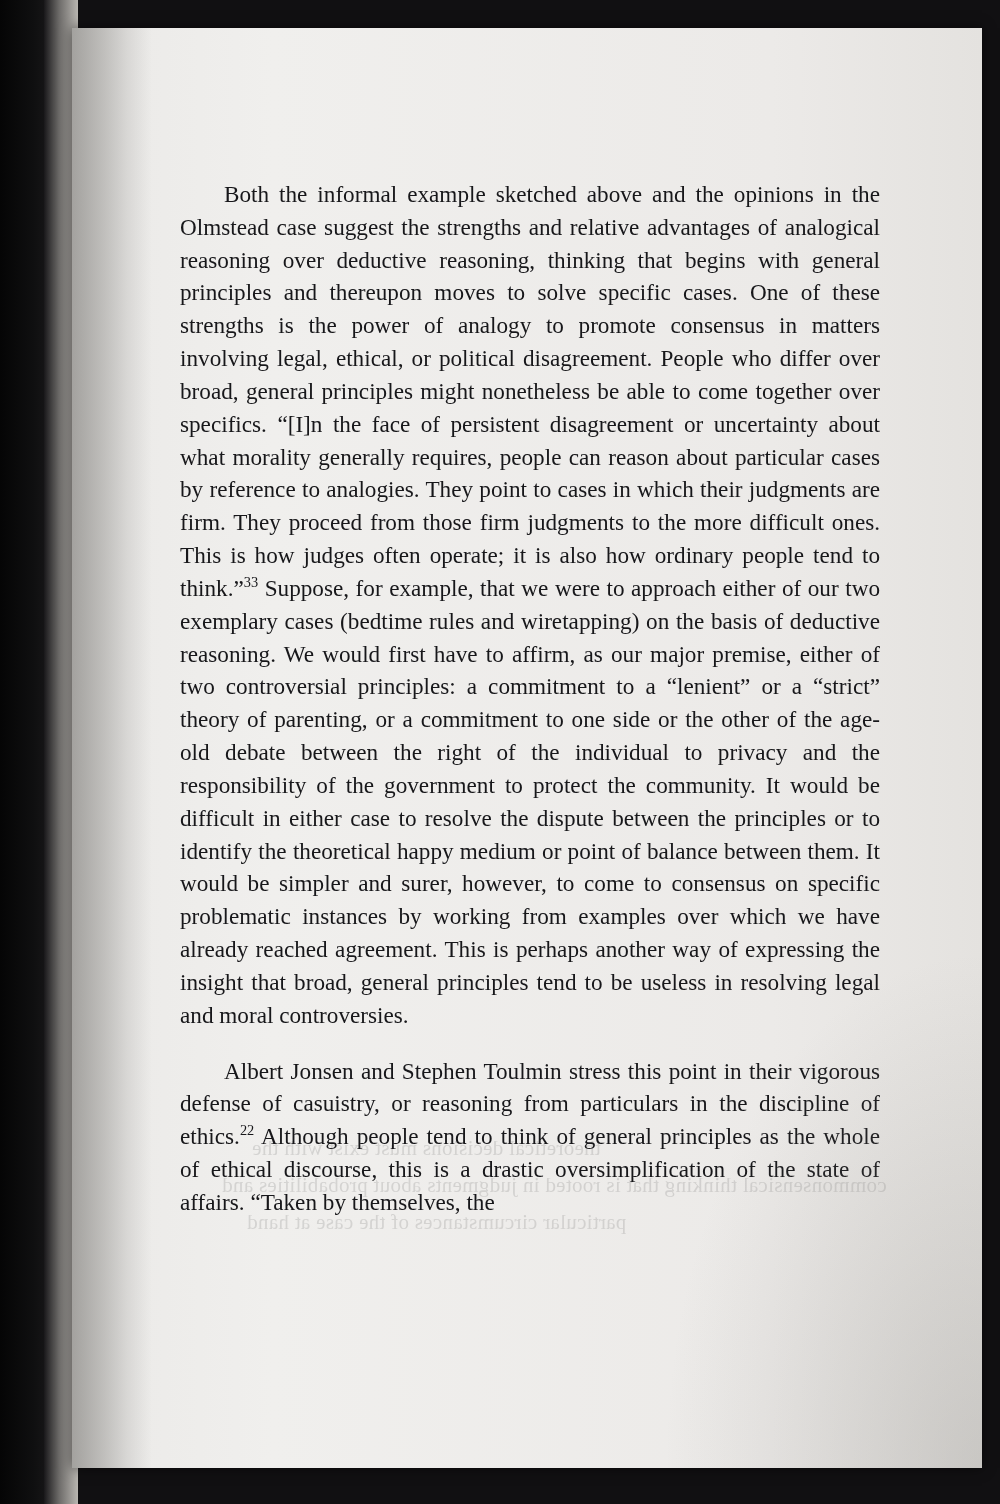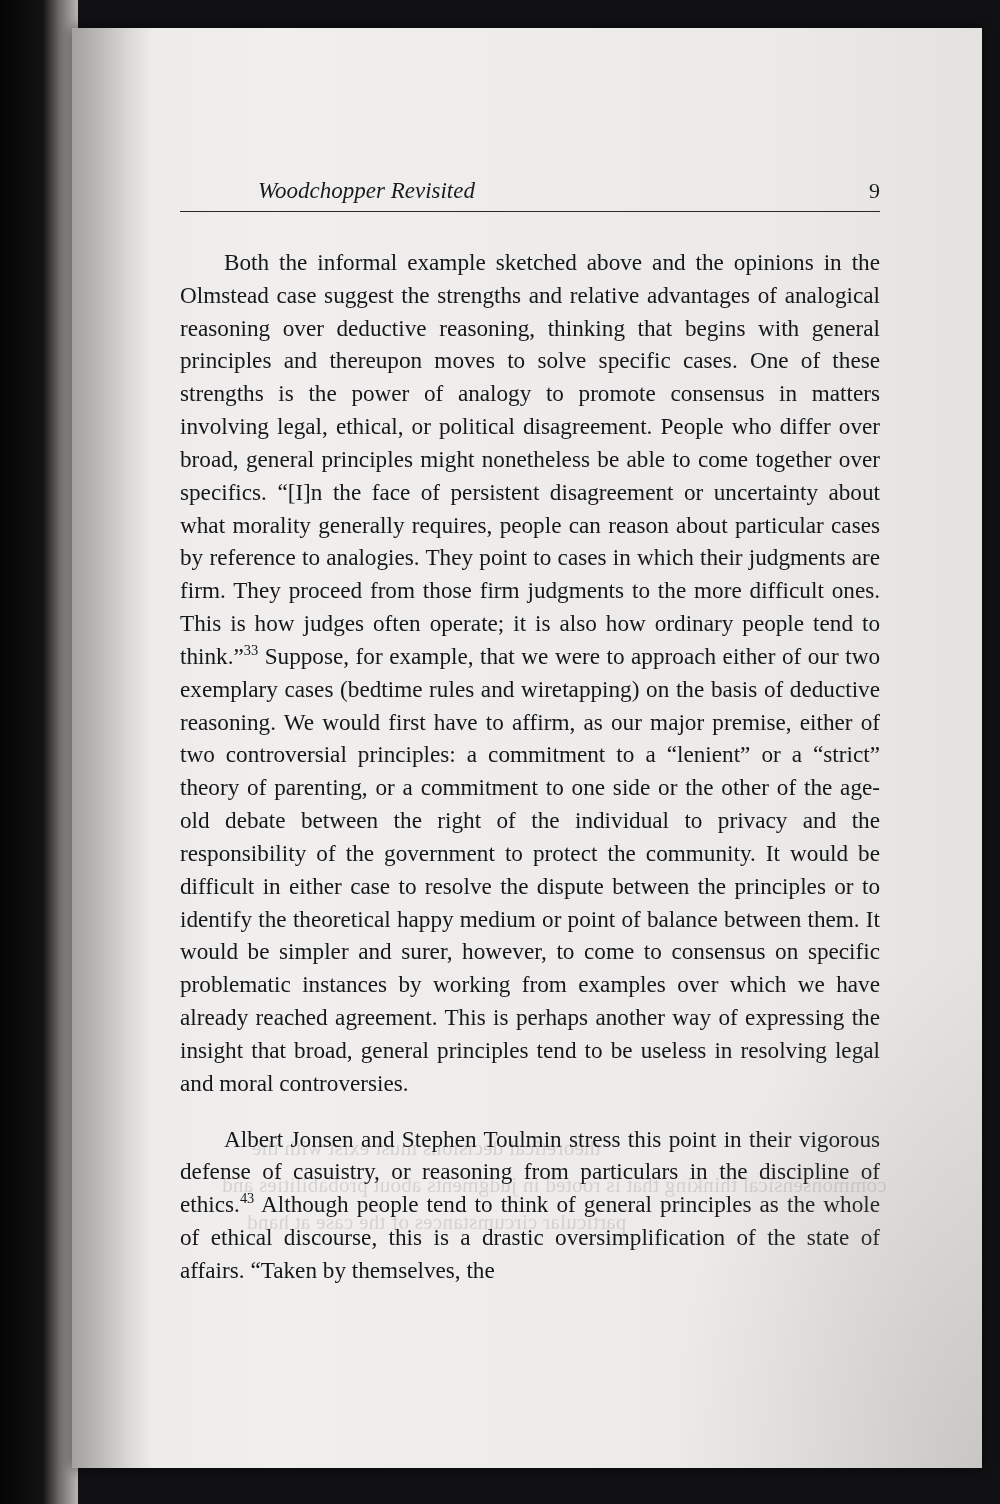--- a/index.html
+++ b/index.html
@@ -138,28 +138,24 @@
   <div class="spine-edge"></div>
 
   <div class="page">
 
     <div class="ghost" style="left:180px; top:1108px;">theoretical decisions must exist with the</div>
     <div class="ghost" style="left:150px; top:1145px;">commonsensical thinking that is rooted in judgments about probabilities and</div>
     <div class="ghost" style="left:175px; top:1182px;">particular circumstances of the case at hand</div>
 
     <div class="content">
 
-      <div class="runhead">
-        <span class="title">Woodchopper Revisited</span>
-        <span class="folio">9</span>
-      </div>
 
       <p class="body indent">
         <span>Both the informal example sketched above and the opinions in the </span><span class="ital">Olmstead</span><span> case suggest the strengths and relative advantages of analogical reasoning over deductive reasoning, thinking that begins with general principles and thereupon moves to solve specific cases. One of these strengths is the power of analogy to promote consensus in matters involving legal, ethical, or political disagreement. People who differ over broad, general principles might nonetheless be able to come together over specifics. “[I]n the face of persistent disagreement or uncertainty about what morality generally requires, people can reason about particular cases by reference to analogies. They point to cases in which their judgments are firm. They proceed from those firm judgments to the more difficult ones. This is how judges often operate; it is also how ordinary people tend to think.”</span><sup class="fn">33</sup><span> Suppose, for example, that we were to approach either of our two exemplary cases (bedtime rules and wiretapping) on the basis of deductive reasoning. We would first have to affirm, as our major premise, either of two controversial principles: a commitment to a “lenient” or a “strict” theory of parenting, or a commitment to one side or the other of the age-old debate between the right of the individual to privacy and the responsibility of the government to protect the community. It would be difficult in either case to resolve the dispute between the principles or to identify the theoretical happy medium or point of balance between them. It would be simpler and surer, however, to come to consensus on specific problematic instances by working from examples over which we have already reached agreement. This is perhaps another way of expressing the insight that broad, general principles tend to be useless in resolving legal and moral controversies.</span>
       </p>
 
       <p class="body indent">
-        <span>Albert Jonsen and Stephen Toulmin stress this point in their vigorous defense of casuistry, or reasoning from particulars in the discipline of ethics.</span><sup class="fn">43</sup><span> Although people tend to think of general principles as the whole of ethical discourse, this is a drastic oversimplification of the state of affairs. “Taken by themselves, the</span>
+        <span>Albert Jonsen and Stephen Toulmin stress this point in their vigorous defense of casuistry, or reasoning from particulars in the discipline of ethics.</span><sup class="fn">22</sup><span> Although people tend to think of general principles as the whole of ethical discourse, this is a drastic oversimplification of the state of affairs. “Taken by themselves, the</span>
       </p>
 
     </div>
   </div>
 </div>
 
 </body></html>

